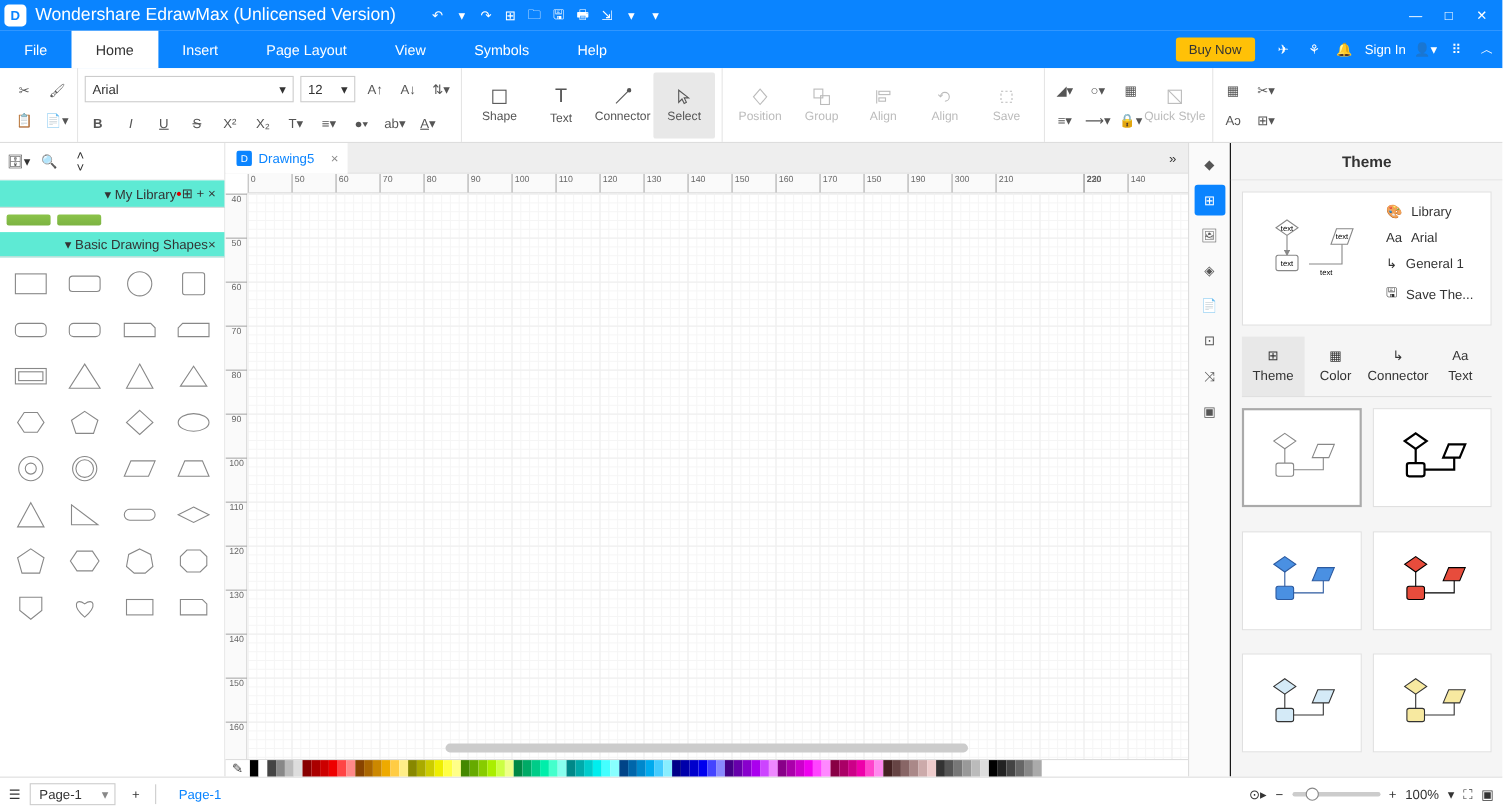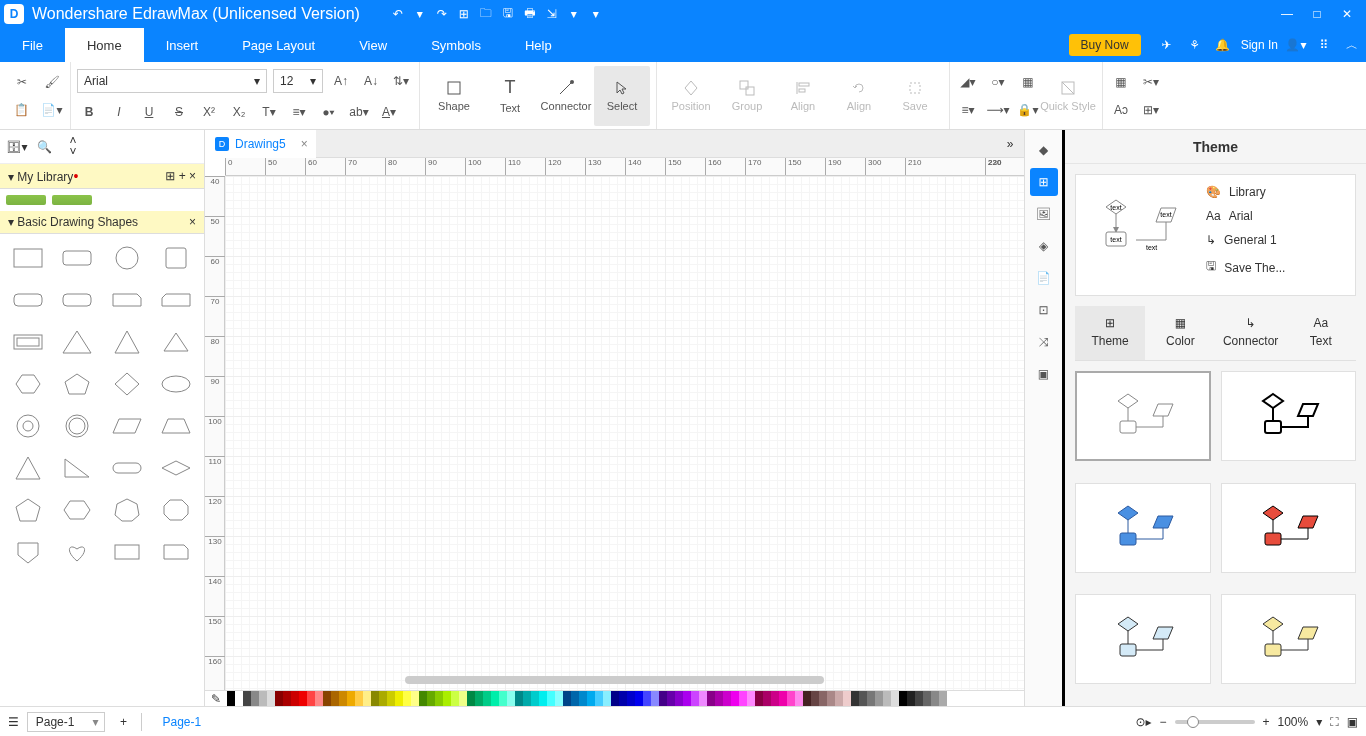--- a/index.html
+++ b/index.html
@@ -28,21 +28,21 @@
 .ribbon .btn.disabled{color:#bbb}
 .ribbon .combo{height:24px;border:1px solid #ccc;display:flex;align-items:center;padding:0 6px;font-size:12px;background:#fff;cursor:pointer;justify-content:space-between}
 .ribbon .combo.font{width:190px}
 .ribbon .combo.size{width:50px}
 .workspace{flex:1;display:flex;min-height:0}
 .leftpanel{width:205px;border-right:1px solid #ddd;display:flex;flex-direction:column;background:#fff}
 .libhead{height:34px;border-bottom:1px solid #eee;display:flex;align-items:center;padding:0 10px;font-size:13px;justify-content:space-between}
 .libsearch{height:34px;border-bottom:1px solid #eee;display:flex;align-items:center;padding:0 6px;gap:6px}
 .libsearch input{flex:1;border:1px solid #ccc;height:24px;padding:0 6px;font-size:12px}
 .libsearch .sbtn{width:22px;height:22px;display:flex;align-items:center;justify-content:center;cursor:pointer}
-.libcat{background:#fef9c3;padding:4px 8px;font-size:12px;display:flex;align-items:center;justify-content:space-between;border-bottom:1px solid #ddd}
+.libcat{background:#5eead4;padding:4px 8px;font-size:12px;display:flex;align-items:center;justify-content:flex-end;border-bottom:1px solid #ddd}
 .libcat .dot{color:#d00;font-size:14px}
 .libitems{padding:6px;display:flex;gap:6px}
 .libitems .chip{width:40px;height:10px;background:linear-gradient(#8bc34a,#7cb342);border-radius:2px}
 .shapes{flex:1;overflow:hidden;padding:6px;display:grid;grid-template-columns:repeat(4,1fr);gap:6px;align-content:start}
 .shapes .cell{height:36px;display:flex;align-items:center;justify-content:center;cursor:pointer}
 .shapes svg{width:36px;height:30px}
 .center{flex:1;display:flex;flex-direction:column;min-width:0;position:relative}
 .doctabs{height:28px;background:#eee;display:flex;align-items:center;border-bottom:1px solid #ddd}
 .doctab{height:28px;padding:0 30px 0 10px;display:flex;align-items:center;gap:6px;background:#fff;color:#0a84ff;font-size:12px;position:relative;cursor:pointer}
 .doctab .x{position:absolute;right:8px;color:#888;cursor:pointer}
@@ -53,21 +53,21 @@
 .vruler{position:absolute;top:18px;left:0;width:20px;bottom:0;background:#fafafa;border-right:1px solid #ccc;font-size:8px;color:#666}
 .vruler .tick{position:absolute;left:0;width:20px;border-top:1px solid #aaa;text-align:center}
 .canvas{position:absolute;top:18px;left:20px;right:0;bottom:0;background:#fff;background-image:linear-gradient(#eee 1px,transparent 1px),linear-gradient(90deg,#eee 1px,transparent 1px),linear-gradient(#f5f5f5 1px,transparent 1px),linear-gradient(90deg,#f5f5f5 1px,transparent 1px);background-size:40px 40px,40px 40px,8px 8px,8px 8px}
 .canvas .hscroll{position:absolute;bottom:6px;left:180px;right:200px;height:8px;background:#ccc;border-radius:4px}
 .colorbar{height:16px;display:flex;border-top:1px solid #ddd}
 .colorbar .eyedrop{width:22px;display:flex;align-items:center;justify-content:center;cursor:pointer}
 .colorbar .sw{flex:0 0 8px;height:16px}
 .sidestrip{width:38px;background:#fafafa;border-left:1px solid #ddd;display:flex;flex-direction:column;align-items:center;padding-top:6px;gap:4px}
 .sidestrip .sbtn{width:28px;height:28px;display:flex;align-items:center;justify-content:center;cursor:pointer;border-radius:3px;color:#555}
 .sidestrip .sbtn.active{background:#0a84ff;color:#fff}
-.rightpanel{width:304px;border-left:3px solid #000000;background:#f5f5f5;display:flex;flex-direction:column}
+.rightpanel{width:248px;border-left:1px solid #000000;background:#f5f5f5;display:flex;flex-direction:column}
 .rightpanel .phead{height:34px;display:flex;align-items:center;justify-content:center;font-size:14px;font-weight:600;color:#333;border-bottom:1px solid #e5e5e5}
 .rightpanel .tcard{margin:10px;background:#fff;border:1px solid #e0e0e0;padding:10px;display:flex;gap:10px}
 .rightpanel .preview{width:110px;height:100px;display:flex;align-items:center;justify-content:center}
 .rightpanel .topts{flex:1;display:flex;flex-direction:column;gap:10px;font-size:12px}
 .rightpanel .trow{display:flex;align-items:center;gap:8px;cursor:pointer}
 .rightpanel .ttabs{display:flex;border-bottom:1px solid #e0e0e0;margin:0 10px}
 .rightpanel .ttab{flex:1;text-align:center;padding:10px 0;font-size:12px;cursor:pointer;display:flex;flex-direction:column;align-items:center;gap:4px;border-bottom:2px solid transparent}
 .rightpanel .ttab.active{background:#e8e8e8}
 .rightpanel .tgrid{flex:1;overflow:auto;padding:10px;display:grid;grid-template-columns:1fr 1fr;gap:10px}
 .rightpanel .tgrid .tcell{height:90px;background:#fff;border:1px solid #e0e0e0;display:flex;align-items:center;justify-content:center;cursor:pointer}

